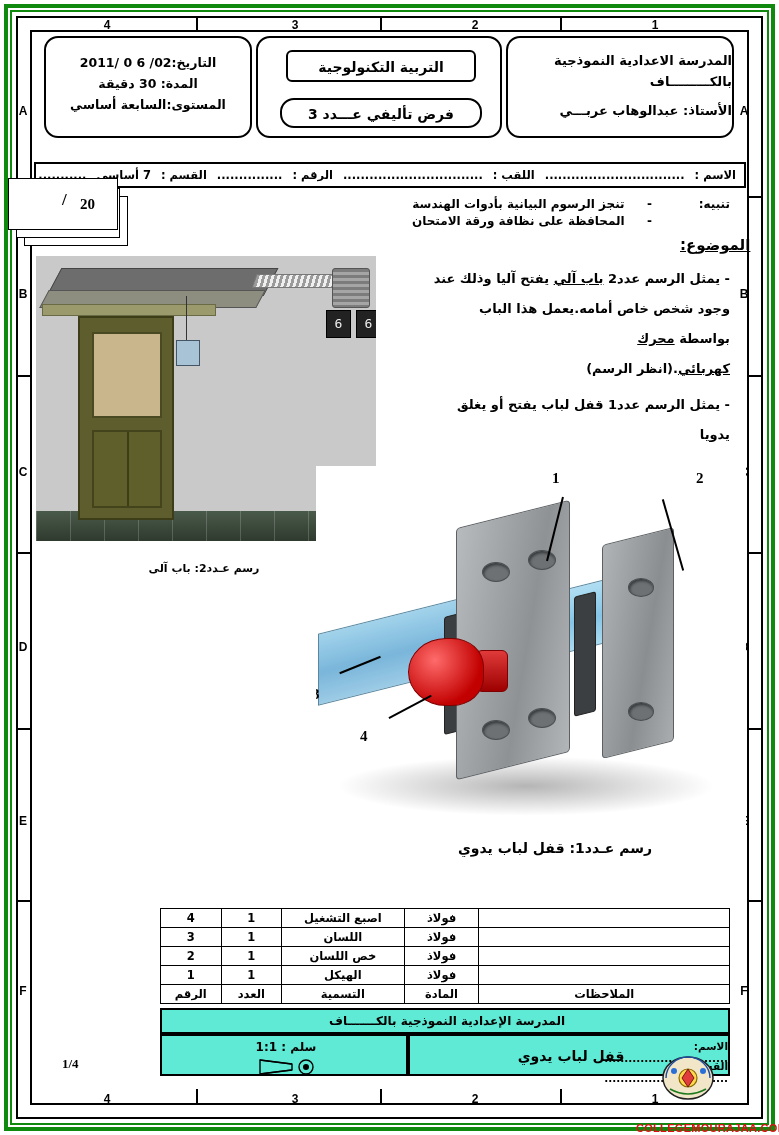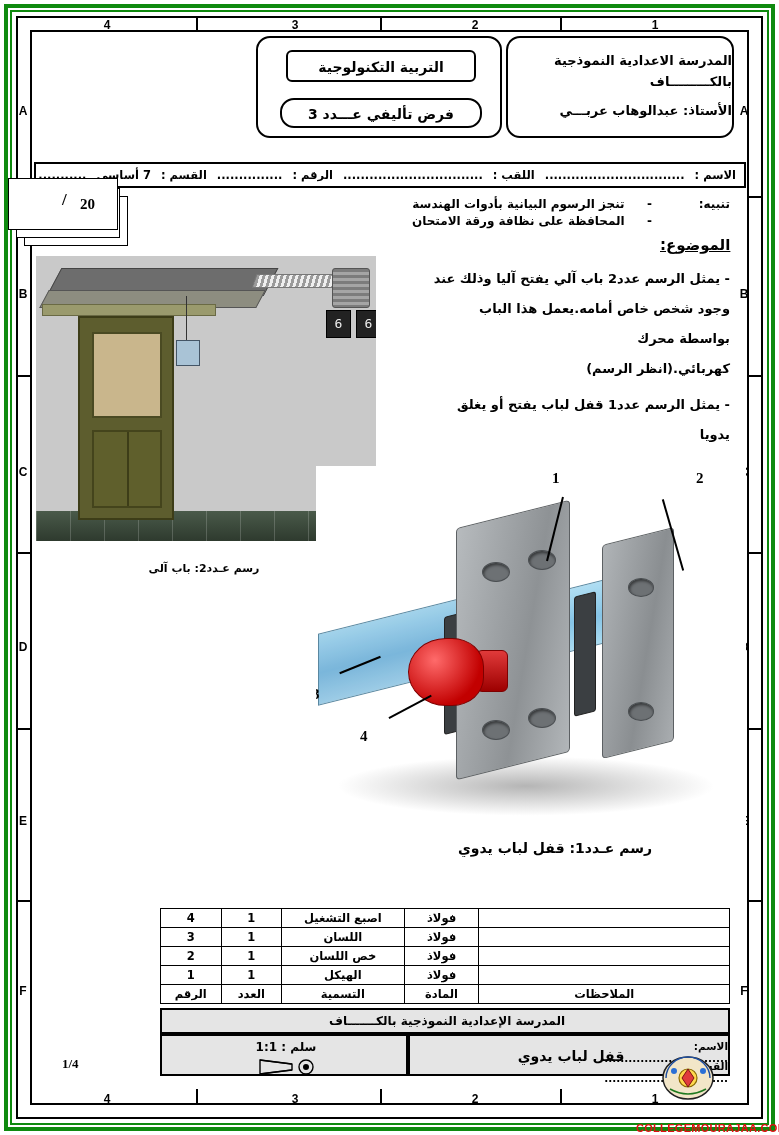--- a/index.html
+++ b/index.html
@@ -145,21 +145,21 @@
   }
   .subject-body {
     position: absolute;
     direction: rtl;
     font-size: 13px;
     font-weight: bold;
     line-height: 30px;
     width: 300px;
     text-align: right;
   }
-  .u { }
+  .u { text-decoration: underline; }
   
   .photo {
     position: absolute;
     left: 36px; top: 256px;
     width: 340px; height: 285px;
     background: #c9c9c9;
     overflow: hidden;
   }
   .photo-floor {
     position: absolute;
@@ -368,21 +368,21 @@
     height: 18px;
     text-align: center;
     font-weight: bold;
     padding: 0 3px;
   }
   
   .cart {
     position: absolute;
     border: 2px solid #000;
     box-sizing: border-box;
-    background: #e5e5e5;
+    background: #5eead4;
   }
   .cart-text {
     position: absolute;
     direction: rtl;
     font-size: 12px;
     font-weight: bold;
     text-align: center;
   }
   .dotted {
     position: absolute;
@@ -476,20 +476,25 @@
 
   <div class="hdr-box" style="left:256px; top:36px; width:246px; height:102px;">
     <div class="hdr-box" style="position:absolute; left:28px; top:12px; width:190px; height:32px; border-radius:6px;">
       <div class="hdr-text mid-box-title" style="line-height:30px;border-radius:11px;">التربية التكنولوجية</div>
     </div>
     <div class="hdr-box" style="position:absolute; left:22px; top:60px; width:202px; height:30px; border-radius:14px;">
       <div class="hdr-text mid-box-sub" style="line-height:28px;">فرض تأليفي عـــدد 3</div>
     </div>
   </div>
 
+  <div class="hdr-box" style="left:44px; top:36px; width:208px; height:102px;">
+    <div class="hdr-text hdr-left-line" style="margin-top:14px;">التاريخ:02/ 6 0 /2011</div>
+    <div class="hdr-text hdr-left-line">المدة: 30 دقيقة</div>
+    <div class="hdr-text hdr-left-line">المستوى:السابعة أساسي</div>
+  </div>
 
   <div class="ident-strip" style="left:34px; top:162px; width:712px; height:26px;">
     <span>الاسم :</span>
     <span>................................</span>
     <span>اللقب :</span>
     <span>................................</span>
     <span>الرقم :</span>
     <span>...............</span>
     <span>القسم :</span>
     <span>7 أساسي</span>
@@ -507,21 +512,21 @@
     <span>-</span>
     <span style="display:inline-block;width:14px"></span>
     <span>تنجز الرسوم البيانية بأدوات الهندسة</span>
   </div>
   <div class="notice" style="left:372px; top:213px; width:280px; text-align:right;">
     <span>-</span>
     <span style="display:inline-block;width:14px"></span>
     <span>المحافظة على نظافة ورقة الامتحان</span>
   </div>
 
-  <div class="subject-title" style="left:660px; top:236px;">الموضوع:</div>
+  <div class="subject-title" style="left:680px; top:236px;">الموضوع:</div>
   <div class="subject-body" style="left:430px; top:264px;">
     <div>
       <span>- يمثل الرسم عدد2 </span><span class="u">باب آلي</span><span>  يفتح آليا وذلك عند</span>
     </div>
     <div>
       <span>وجود شخص خاص أمامه.يعمل هذا الباب بواسطة </span><span class="u">محرك</span>
     </div>
     <div>
       <span class="u">كهربائي</span><span>.(انظر الرسم)</span>
     </div>

